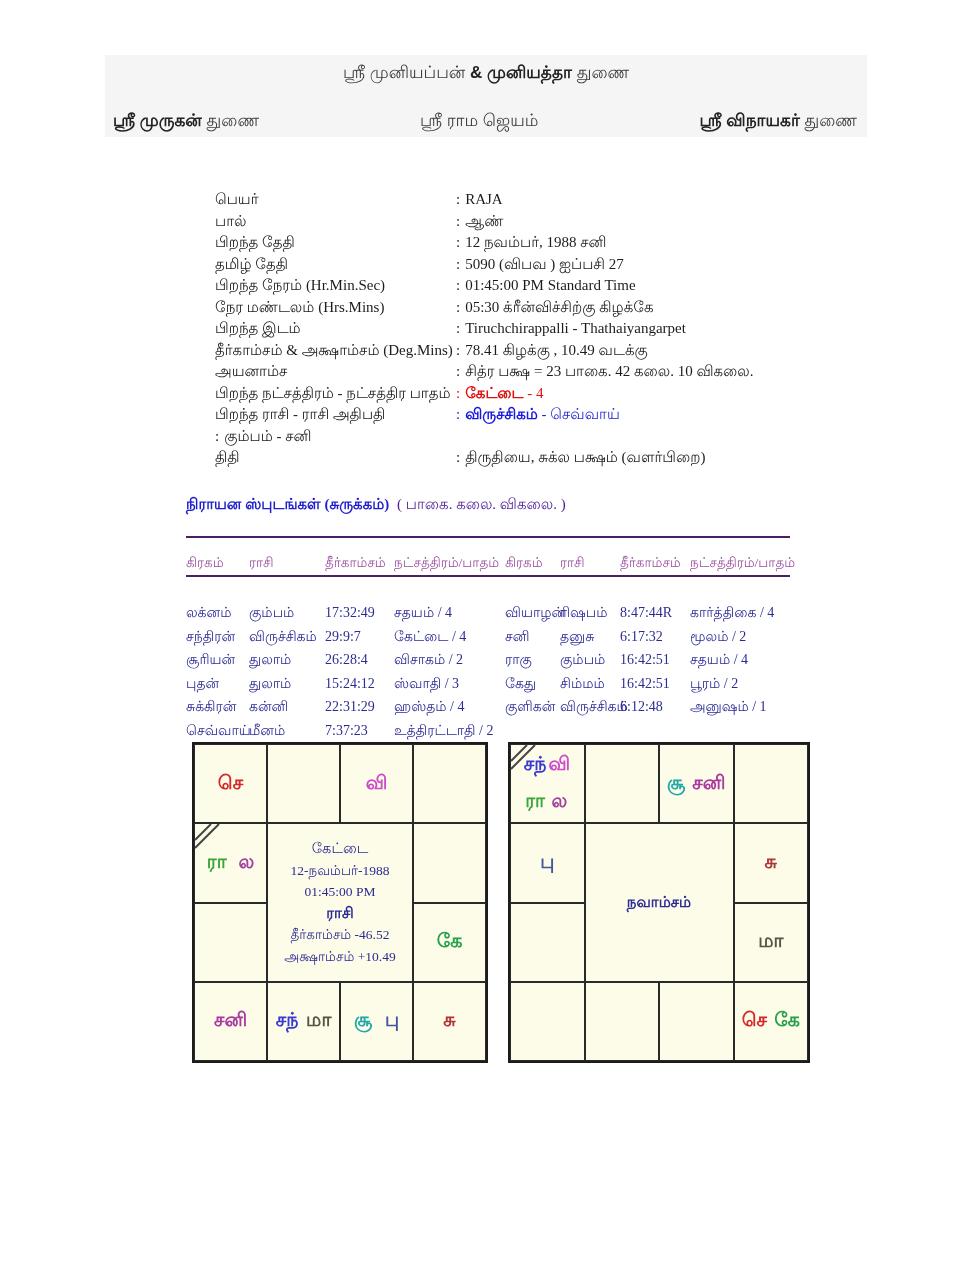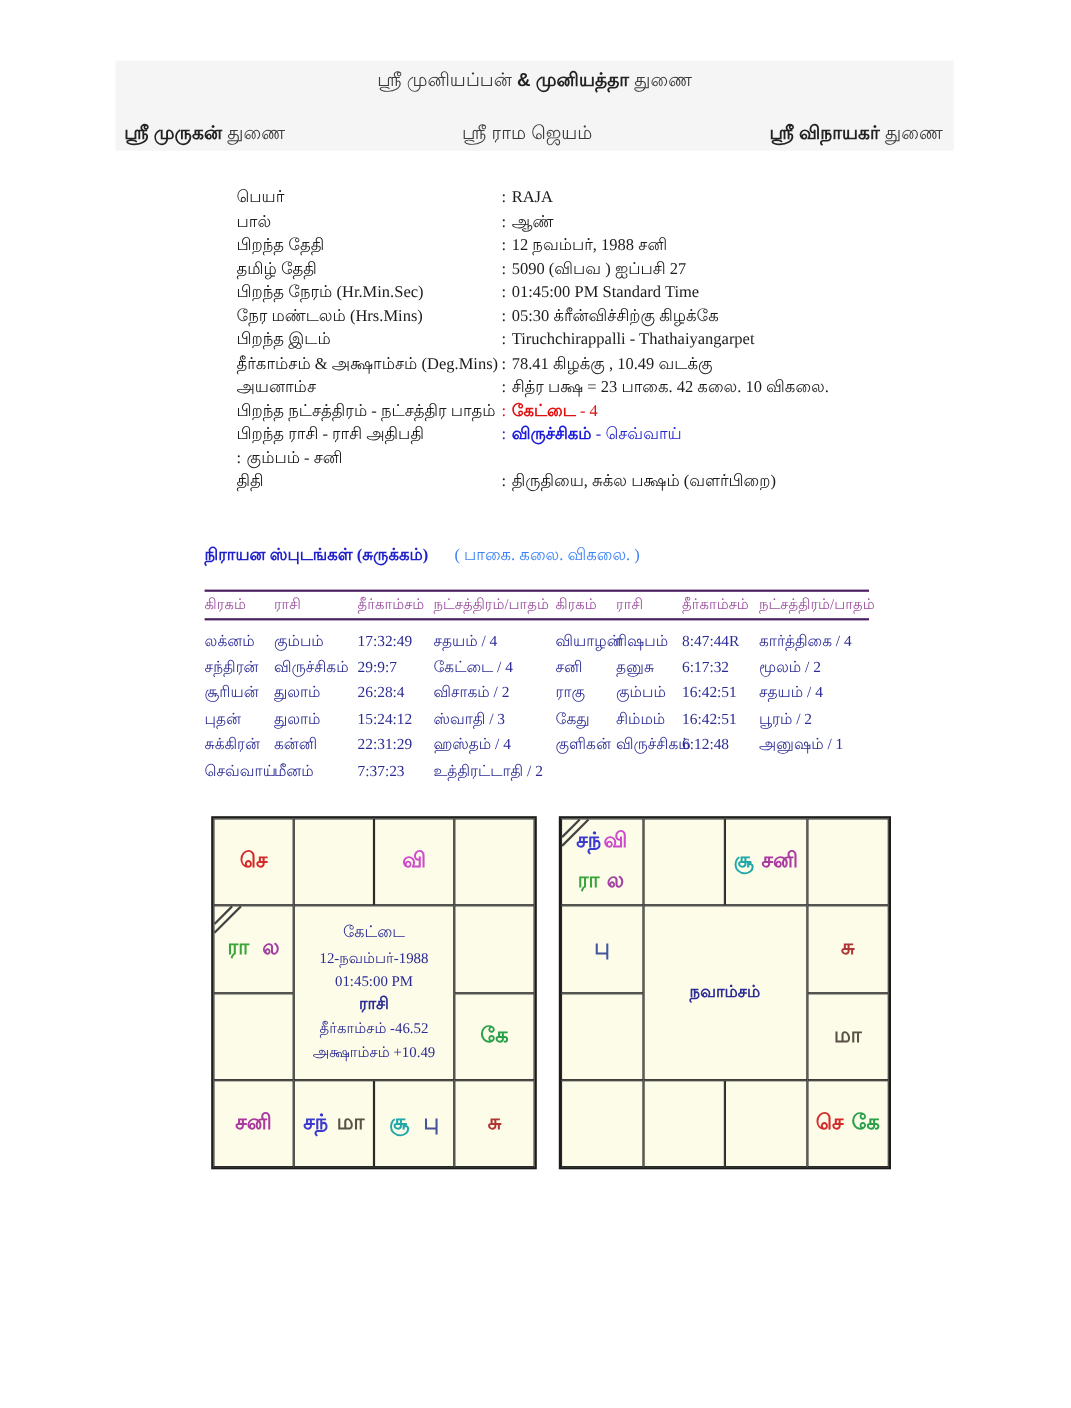--- a/index.html
+++ b/index.html
@@ -9,39 +9,39 @@
   
   .header-box{position:absolute;left:105px;top:55px;width:762px;height:82px;background:#f5f5f6;
               font-family:"Liberation Sans","DejaVu Sans",sans-serif;}
   .h-line1{position:absolute;top:8px;left:0;width:100%;text-align:center;font-size:17px;color:#3c3c3c;}
   .h-line1 .b{font-weight:bold;color:#222;}
   .h-line2{position:absolute;bottom:5px;left:0;width:100%;display:flex;justify-content:space-between;
            box-sizing:border-box;padding:0 10px 0 8px;font-size:17px;color:#3c3c3c;}
   .h-line2 .b{font-weight:bold;color:#222;}
 
   
-  .details{position:absolute;left:215px;top:170px;font-size:15px;line-height:21.5px;}
+  .details{position:absolute;left:215px;top:189px;font-size:15px;line-height:21.5px;}
   .drow{display:flex;white-space:nowrap;}
   .dlabel{width:241px;flex:none;}
   .dval{display:flex;}
   .dcolon{margin-right:5px;}
   .v-red{color:#e01010;}
   .v-red b{color:#e01010;}
   .v-blue{color:#2525d0;}
   .v-blue b{color:#1a1adf;}
 
   
   .sec-title{position:absolute;left:186px;top:496px;font-size:15px;white-space:nowrap;}
   .sec-title .t1{font-weight:bold;color:#1f1fcc;}
-  .sec-title .t2{color:#3b82f6;margin-left:20px;}
+  .sec-title .t2{color:#4c1d95;margin-left:4px;}
   .postable{position:absolute;left:186px;top:536px;width:604px;}
   .pgrid{display:grid;grid-template-columns:63px 76px 69px 111px 55px 60px 70px 100px;}
-  .phead{border-top:2px solid #4a2060;border-bottom:2px solid #4a2060;padding:4px 0 3px 0;
+  .phead{border-top:2px solid #4a2060;border-bottom:2px solid #4a2060;padding:17px 0 3px 0;
          color:#9a4f9e;font-size:13.5px;white-space:nowrap;}
-  .pbody{margin-top:8px;color:#2b2b94;font-size:14px;line-height:23.6px;white-space:nowrap;}
+  .pbody{margin-top:24px;color:#2b2b94;font-size:14px;line-height:23.6px;white-space:nowrap;}
 
   
   .chart{position:absolute;top:742px;height:321px;background:#fdfce9;border:2px solid #1c1c1c;
          display:grid;grid-template-columns:repeat(4,1fr);grid-template-rows:repeat(4,1fr);box-sizing:border-box;}
   #rasi-chart{left:192px;width:296px;}
   #navamsa-chart{left:508px;width:302px;}
   .cell{border:1px solid #2a2a2a;position:relative;display:flex;align-items:center;
         justify-content:space-evenly;font-size:19px;font-weight:600;
         font-family:"Liberation Serif","DejaVu Serif",serif;}
   .g11{grid-area:1/1}.g12{grid-area:1/2}.g13{grid-area:1/3}.g14{grid-area:1/4}

